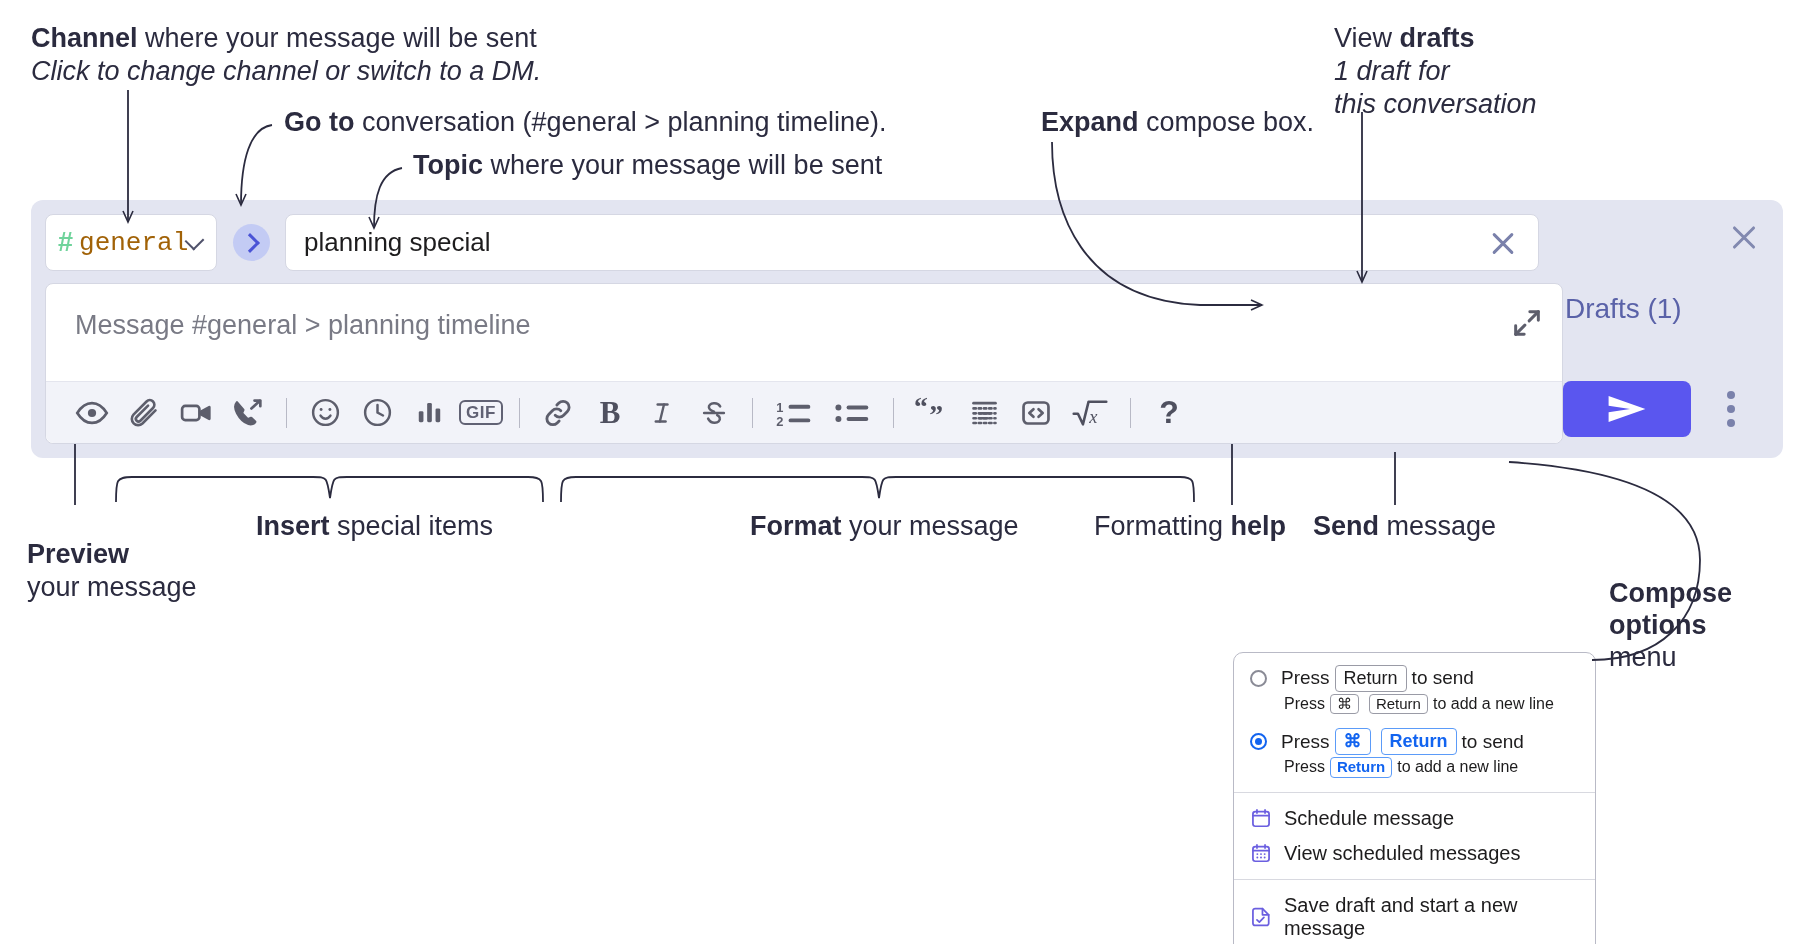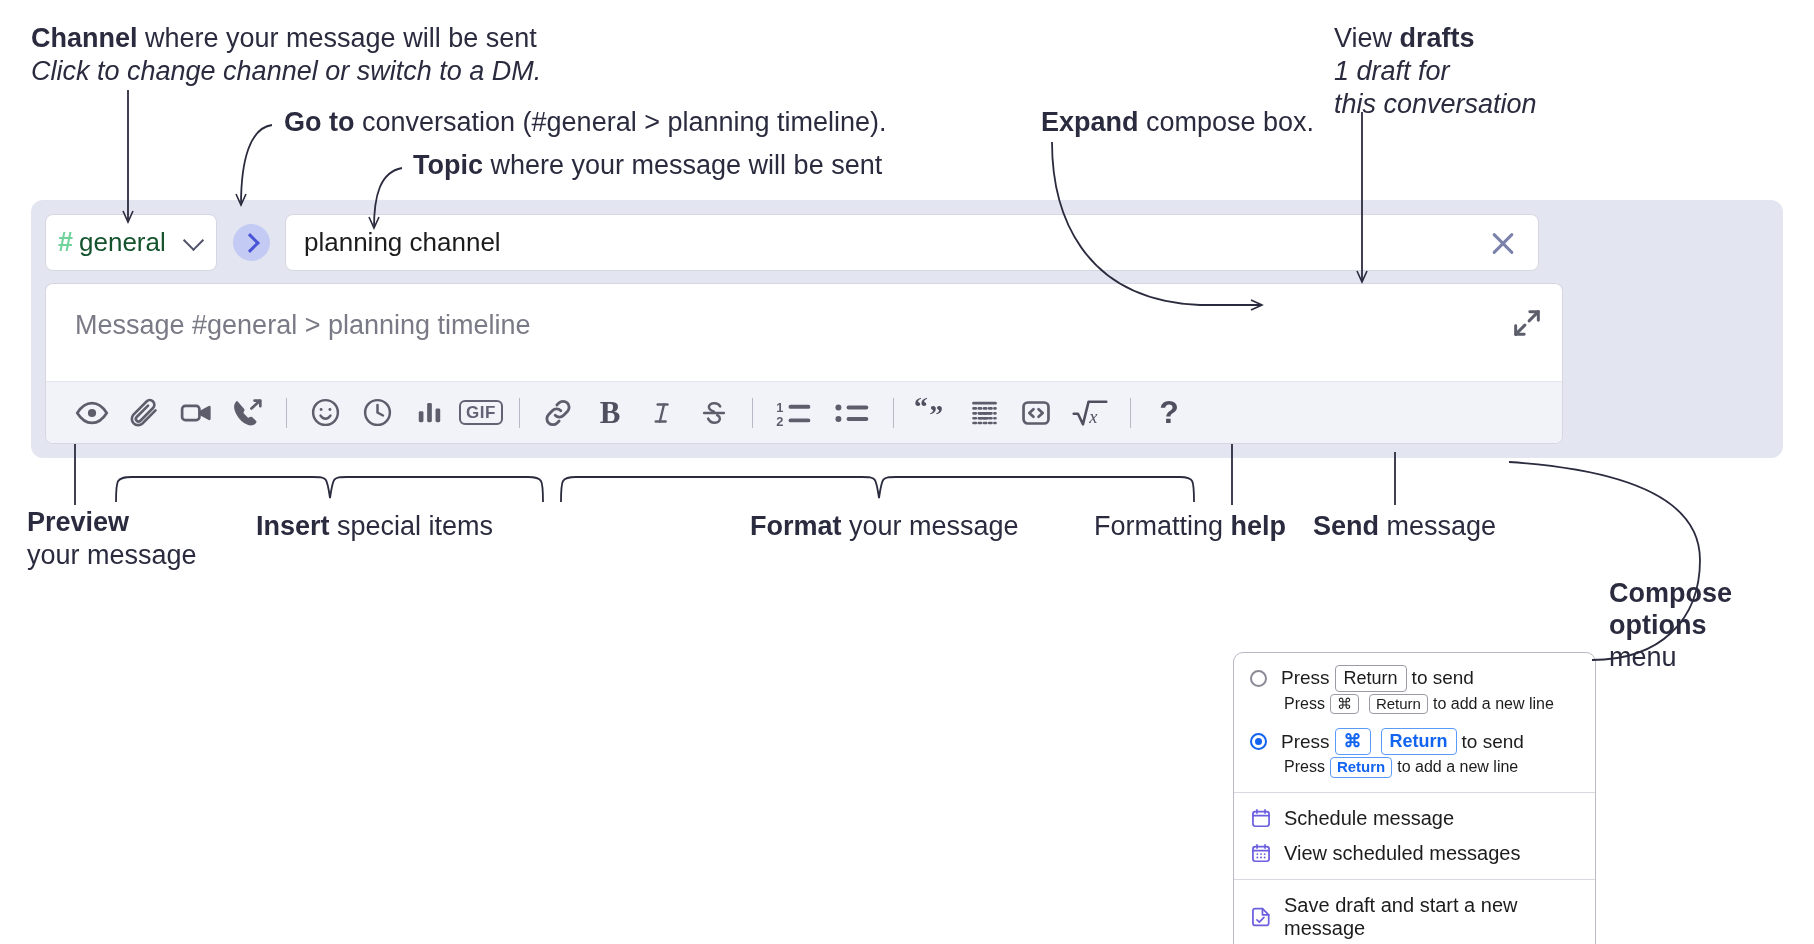--- a/index.html
+++ b/index.html
@@ -47,21 +47,21 @@
     border-radius:8px;
     box-sizing:border-box;
     display:flex;align-items:center;
     padding:0 12px;
     cursor:pointer;
   }
   #channel-selector .hash{
     color:#6fd39b;font-weight:bold;font-size:27px;margin-right:6px;line-height:1;
   }
   #channel-selector .cname{
-    font-size:26px;color:#14532d;flex:1;
+    font-size:26px;color:#a16207;flex:1;font-family:Liberation Mono, monospace;
   }
   .chev{
     width:13px;height:13px;border-right:2.4px solid #50526b;border-bottom:2.4px solid #50526b;
     transform:rotate(45deg);margin-bottom:5px;margin-right:3px;
   }
   #goto-button{
     position:absolute;left:188px;top:10px;
     width:37px;height:37px;border-radius:50%;
     background:#c3cbf4;
     display:flex;align-items:center;justify-content:center;
@@ -220,21 +220,21 @@
 <div class="ann" style="left:1041px;top:106px;text-align:right;">
   <b>Expand</b><span> compose box.</span>
 </div>
 
 <div class="ann" style="left:1334px;top:22px;">
   <div><span>View </span><b>drafts</b></div>
   <div class="it">1 draft for</div>
   <div class="it">this conversation</div>
 </div>
 
-<div class="ann" style="left:27px;top:506px;">
+<div class="ann" style="left:27px;top:538px;">
   <div><b>Preview</b></div>
   <div>your message</div>
 </div>
 
 <div class="ann" style="left:214px;top:510px;margin-left:42px;">
   <b>Insert</b><span> special items</span>
 </div>
 
 <div class="ann" style="left:750px;top:510px;">
   <b>Format</b><span> your message</span>
@@ -264,21 +264,21 @@
         <span class="hash">#</span>
         <span class="cname">general</span>
         <span class="chev"></span>
       </div>
 
       <div id="goto-button">
         <span class="gchev"></span>
       </div>
 
       <div id="topic-field">
-        <span class="tval">planning channel</span>
+        <span class="tval">planning special</span>
         <span id="topic-clear"></span>
       </div>
     </div>
 
     <div id="message-card">
       <div id="message-placeholder">Message #general &gt; planning timeline</div>
 
       <div id="expand-button">
         <svg width="34" height="34" viewBox="0 0 24 24" fill="none" stroke="#5d5e6c" stroke-width="2.1" stroke-linecap="round" stroke-linejoin="round">
           <path d="M14 4 L20 4 L20 10"></path>
@@ -436,20 +436,36 @@
         <div class="tsep"></div>
 
         <div class="tbtn">
           <span class="help-g">?</span>
         </div>
 
       </div>
     </div>
   </div>
 
+  <div id="compose-right">
+    <div id="close-widget"></div>
+    <div id="drafts-link">Drafts (1)</div>
+
+    <div id="send-button">
+      <svg width="46" height="36" viewBox="0 0 30 22">
+        <path d="M3 2.5 L27 11 L3 19.5 L3 13.2 L17 11 L3 8.8 Z" fill="#ffffff"></path>
+      </svg>
+    </div>
+
+    <div id="compose-options">
+      <span></span>
+      <span></span>
+      <span></span>
+    </div>
+  </div>
 </div>
 
 <div id="options-menu">
 
   <div class="opt-row">
     <span class="radio"></span>
     <span>Press</span>
     <span class="key">Return</span>
     <span>to send</span>
   </div>

